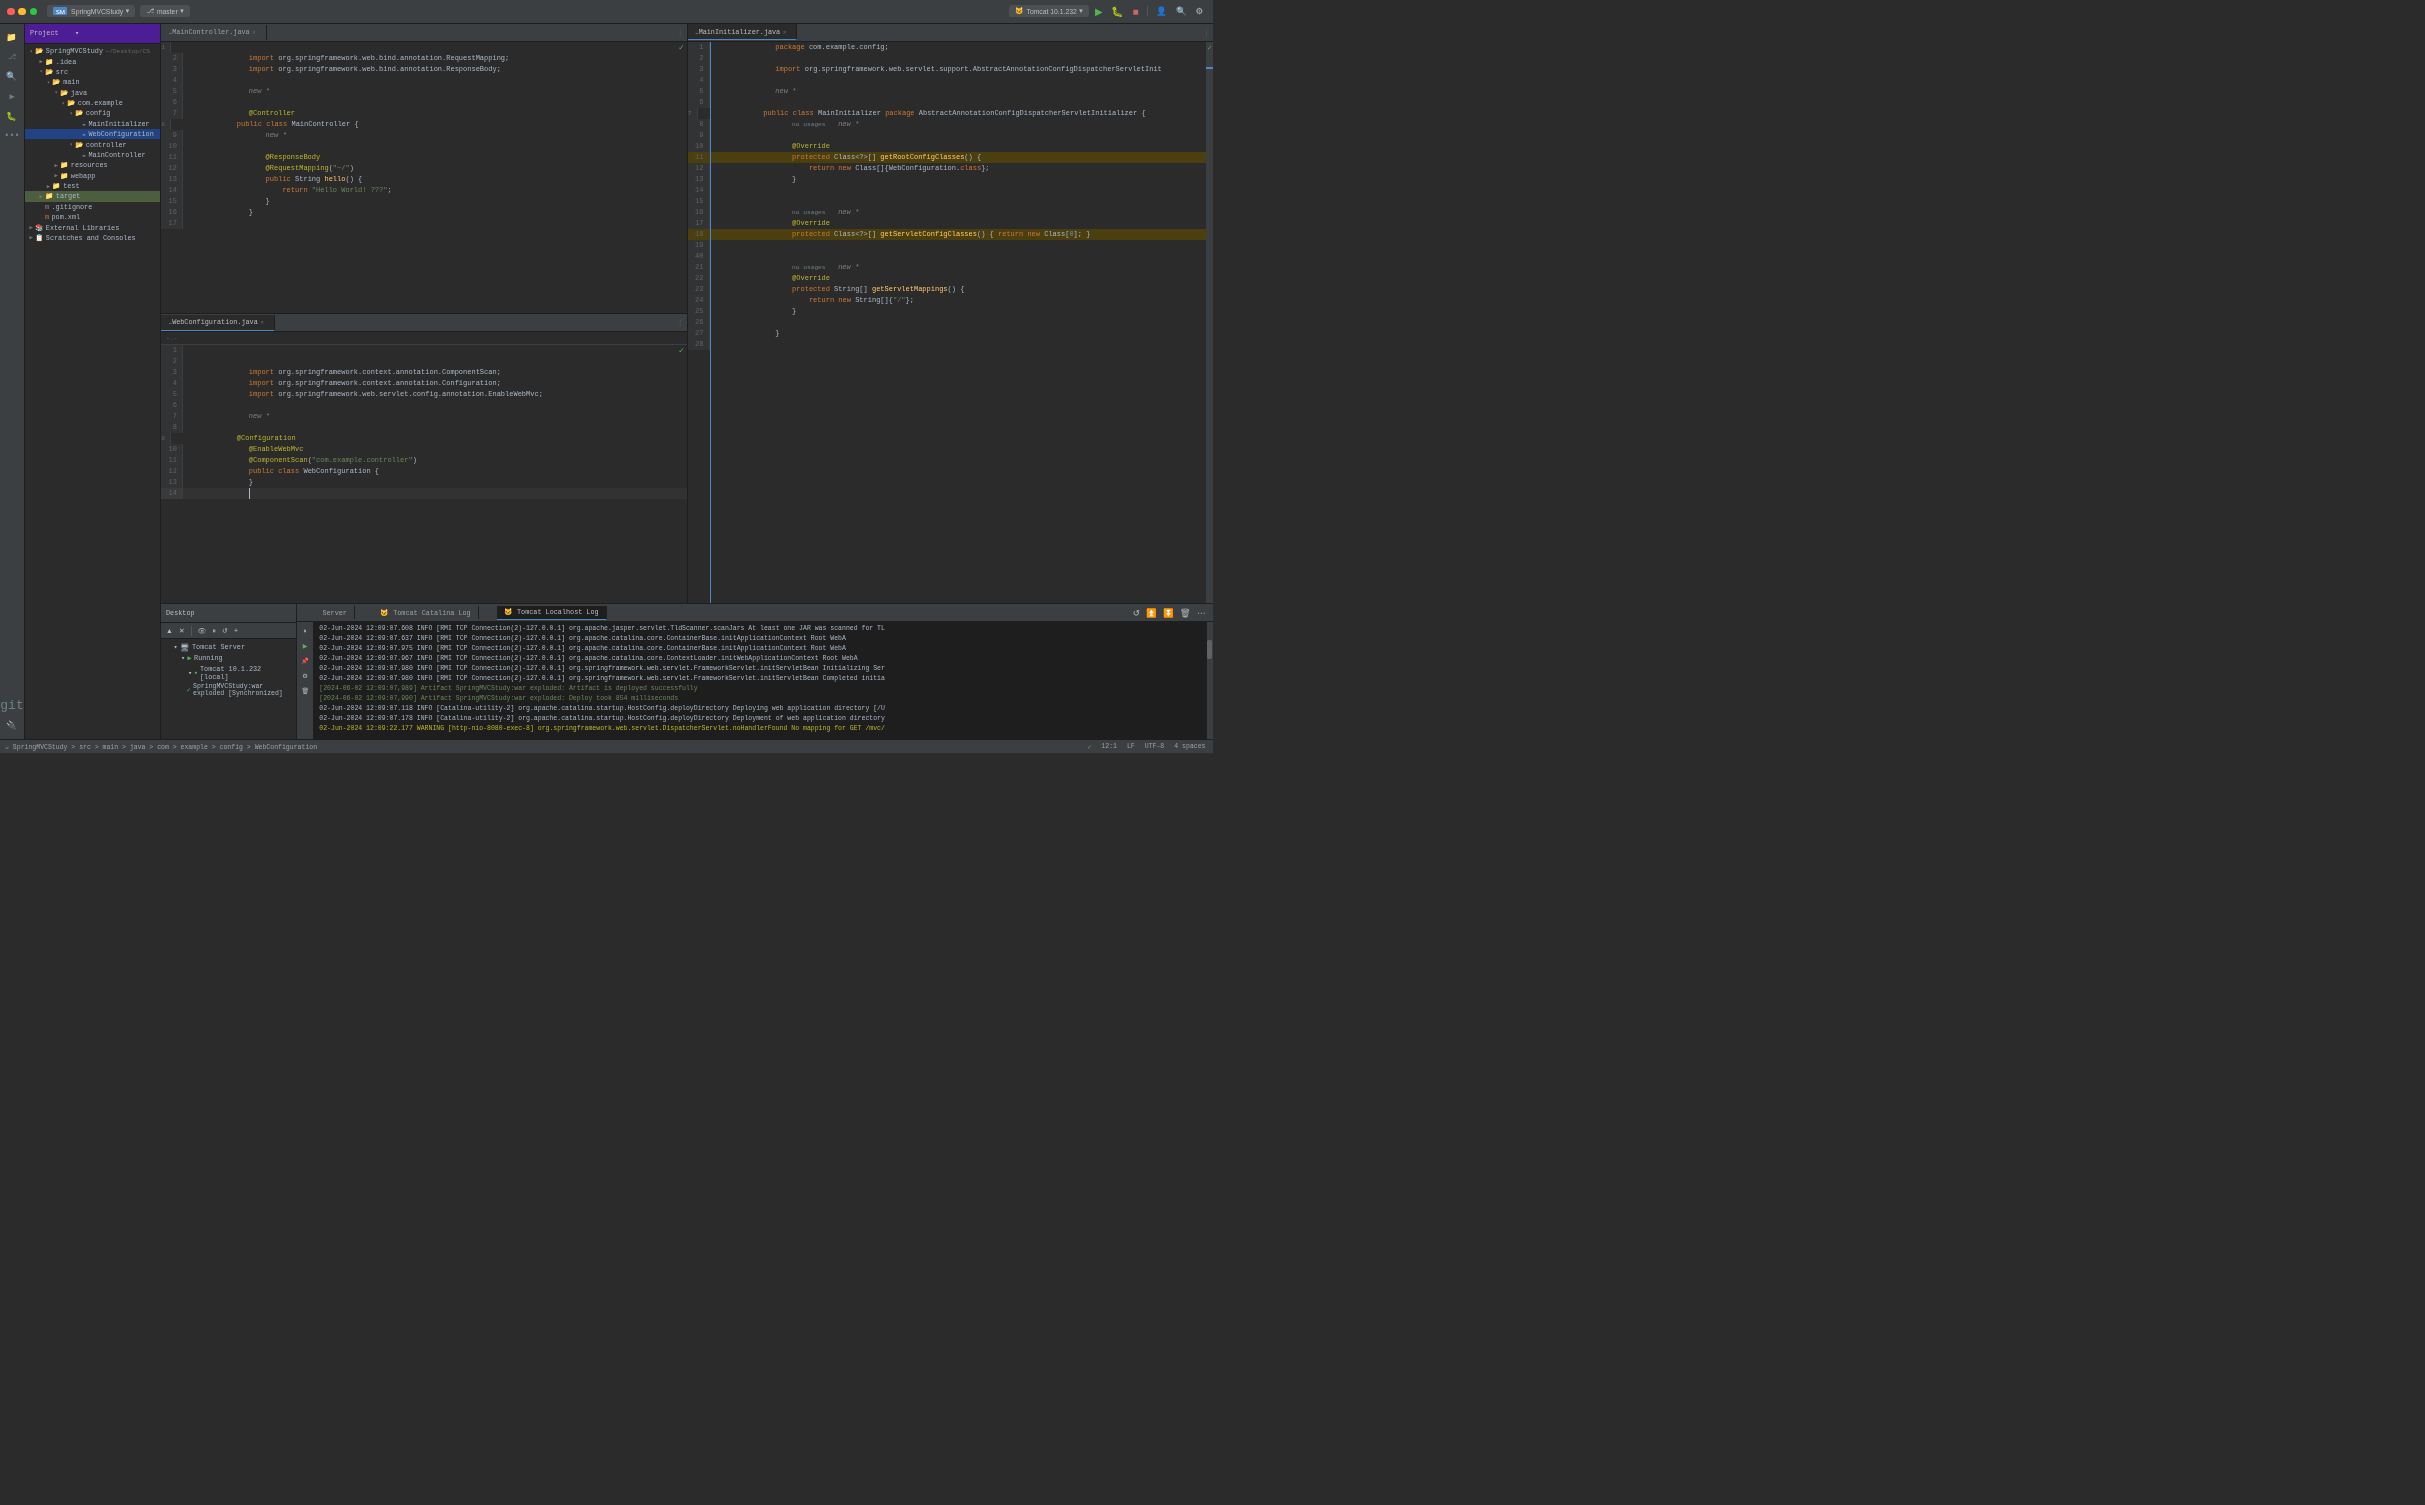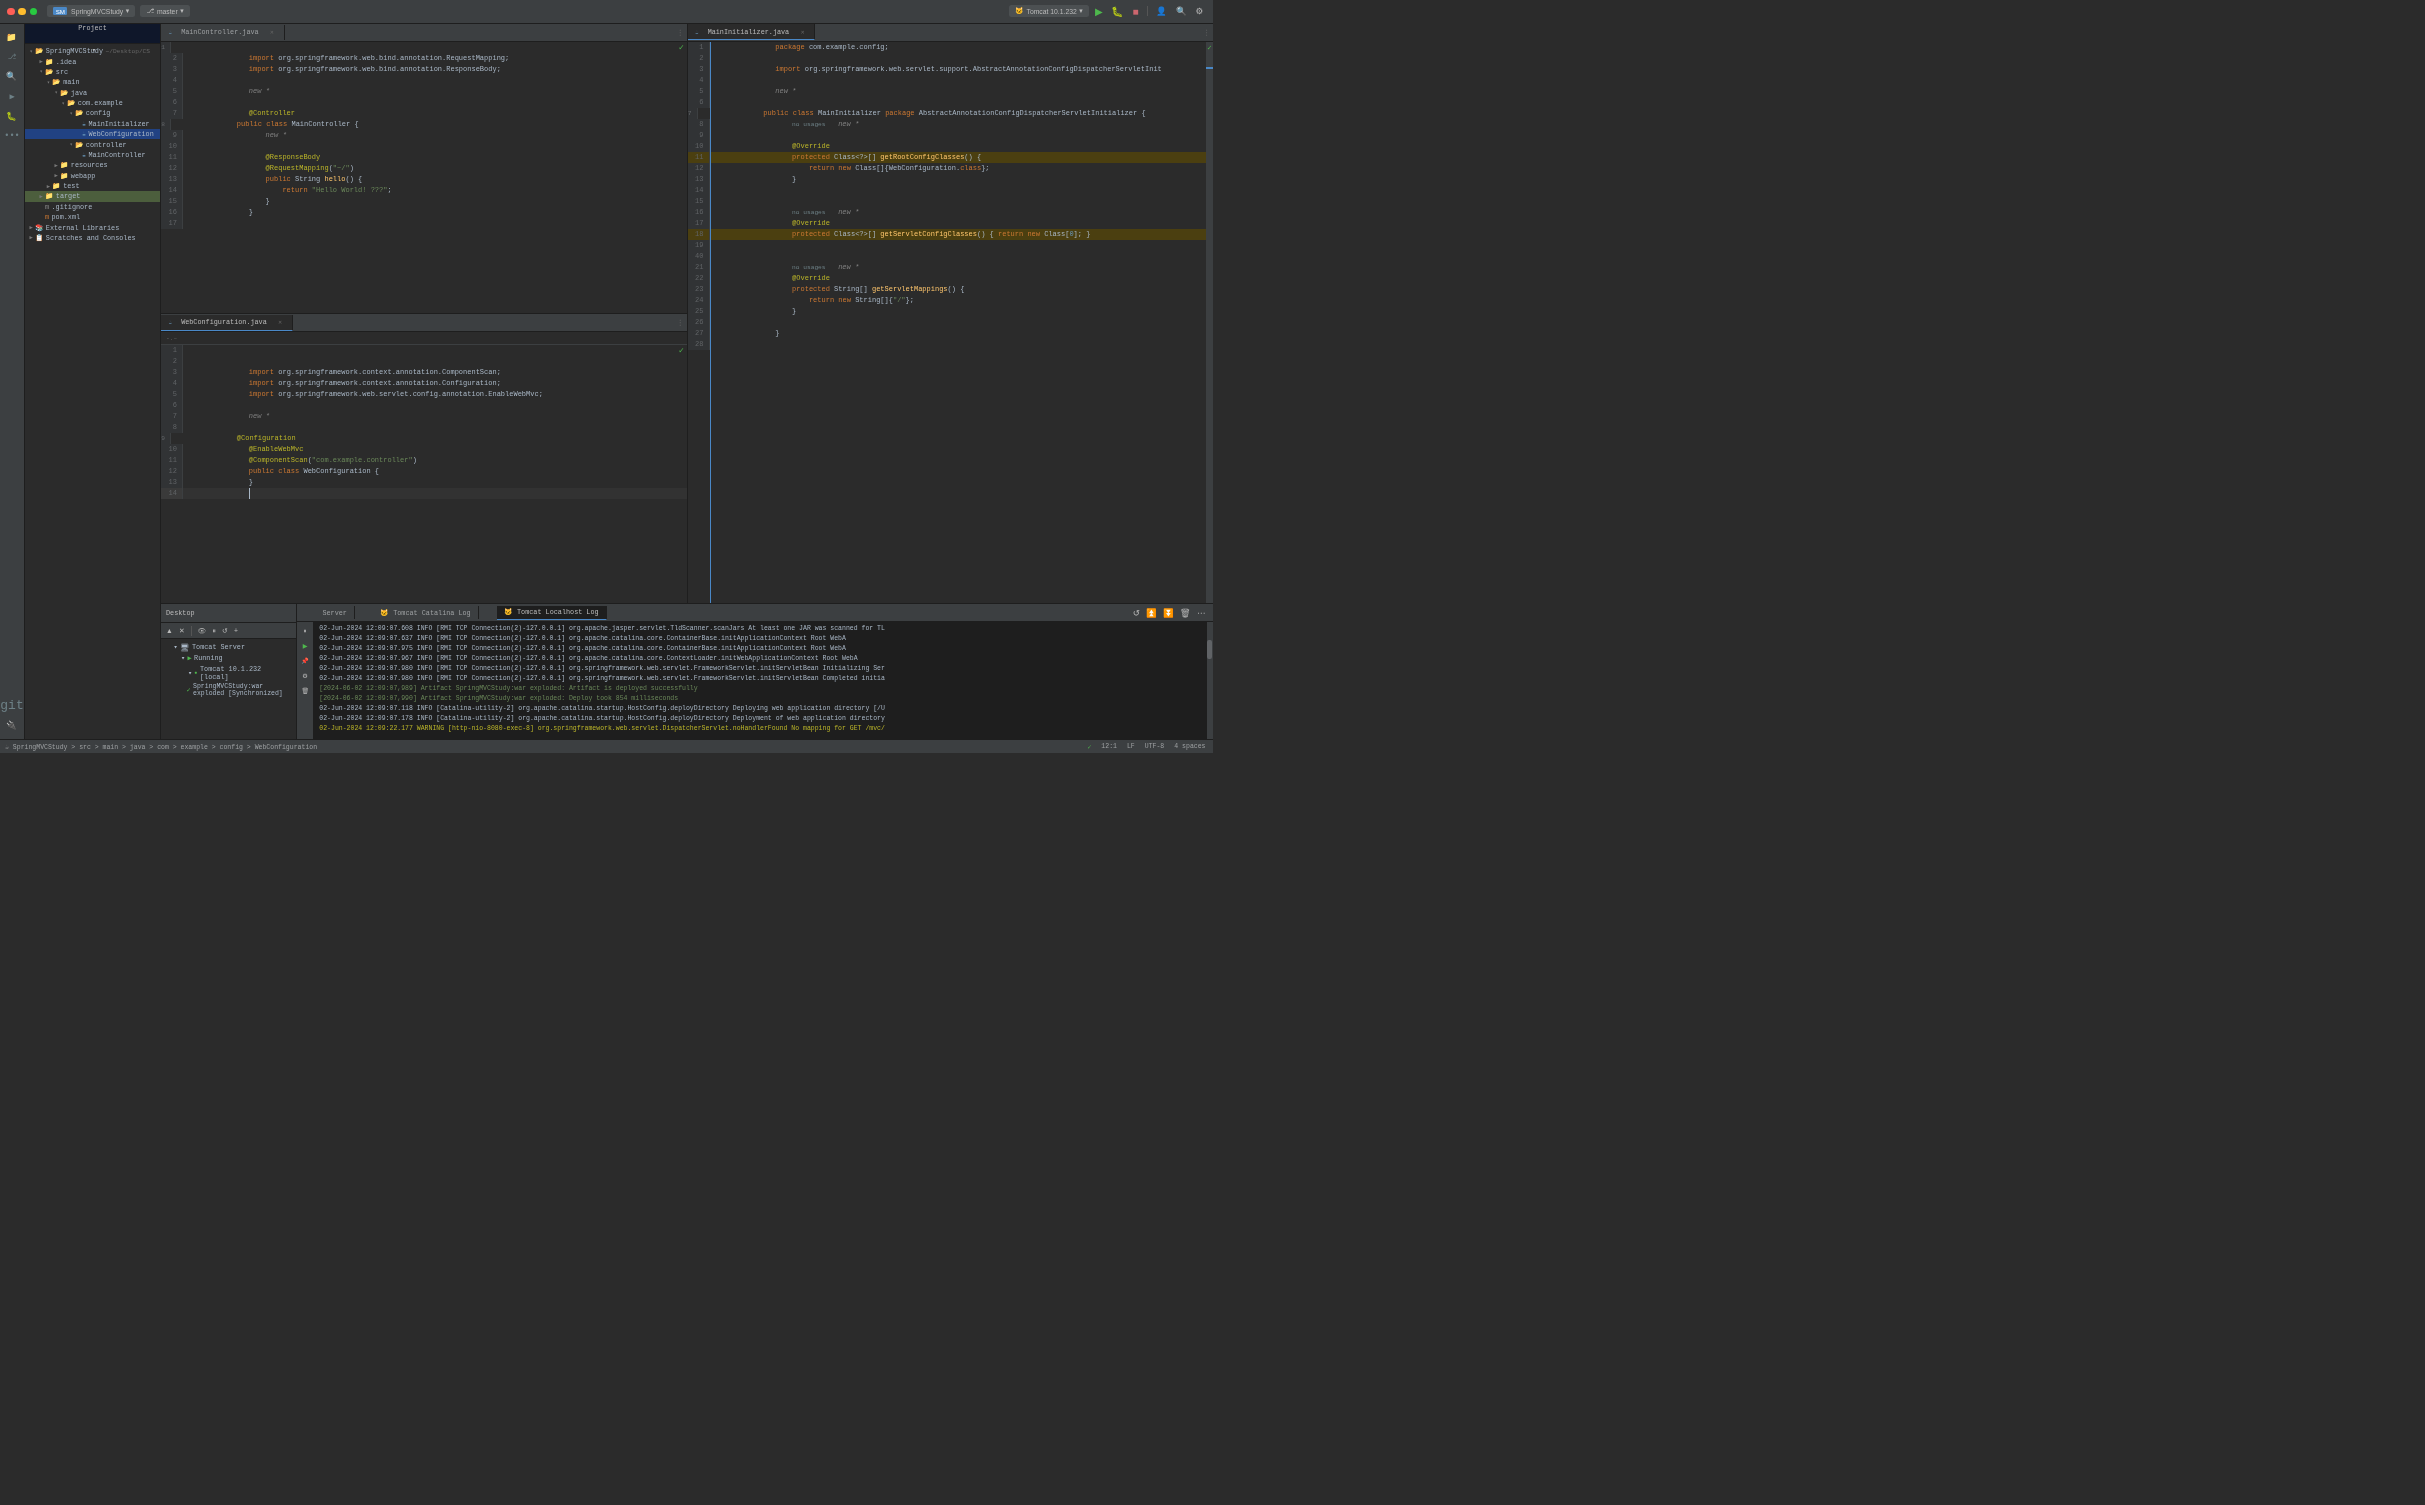--- a/index.html
+++ b/index.html
@@ -129,29 +129,28 @@
     
     .project-panel {
       width: 136px;
       background: #2b2b2b;
       border-right: 0.6px solid #1e1e1e;
       display: flex;
       flex-direction: column;
     }
     .panel-header {
       height: 20px;
-      background: #0f172a;
+      background: #4c1d95;
       display: flex;
       align-items: center;
       padding: 0 5px;
       font-size: 6.8px;
       color: #bbbbbb;
       border-bottom: 0.6px solid #1e1e1e;
       gap: 14px;
-      flex-direction: column;
     }
     .tree-container {
       flex: 1;
       overflow-y: auto;
       padding: 2.5px 0;
     }
     .tree-item {
       display: flex;
       align-items: center;
       padding: 1.2px 2.5px;
@@ -191,21 +190,21 @@
       min-height: 18.5px;
       align-items: center;
     }
     .tab {
       display: flex;
       align-items: center;
       padding: 3.1px 7.4px;
       font-size: 6.8px;
       cursor: pointer;
       border-right: 0.6px solid #1e1e1e;
-      gap: 9px;
+      gap: 0;
       color: #9da0a2;
       min-width: 0;
       justify-content: center;
     }
     .tab.active {
       background: #2b2b2b;
       color: #bbbbbb;
       border-bottom: 1.2px solid #4a88c7;
     }
     .tab-close {

